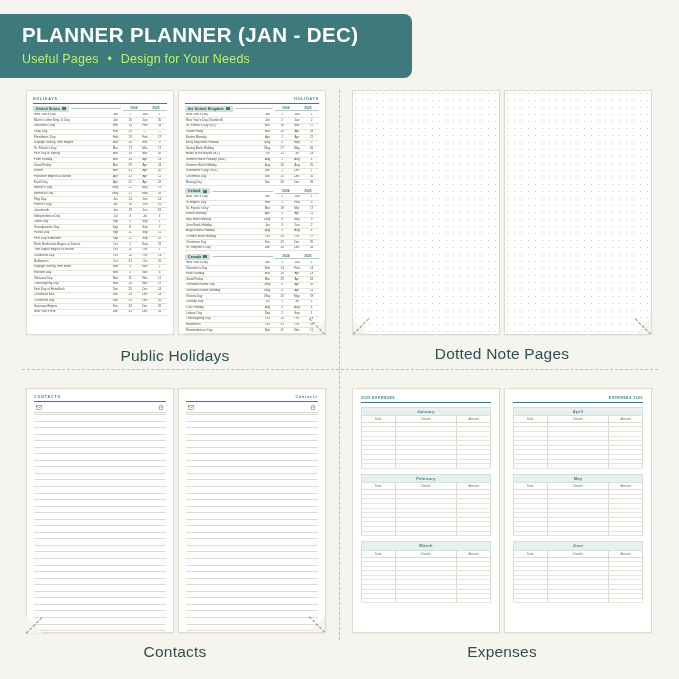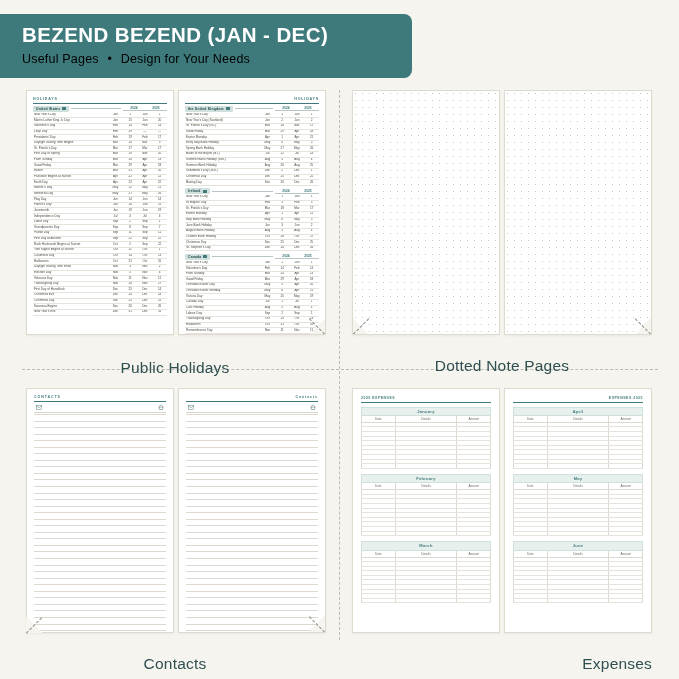--- a/index.html
+++ b/index.html
@@ -28,39 +28,38 @@
     font-size: 20.5px;
     font-weight: bold;
     letter-spacing: 0.4px;
     line-height: 1.15;
     white-space: nowrap;
   }
   .banner-sub {
     margin-top: 5px;
     font-size: 12.5px;
     letter-spacing: 0.2px;
-    color: #000000;
+    color: #bef264;
     white-space: nowrap;
   }
   .banner-sub .dot { margin: 0 5px; }
 
   
   .caption {
     position: absolute;
     font-size: 15.5px;
     color: #2f4f50;
     letter-spacing: 0.2px;
     text-align: center;
     width: 300px;
-    margin-top: 12px;
   }
   .cap-holidays { left: 25px;  top: 347px; }
   .cap-dotted   { left: 352px; top: 345px; }
   .cap-contacts { left: 25px;  top: 643px; }
-  .cap-expenses { left: 352px; top: 643px; text-align: right; }
+  .cap-expenses { left: 352px; top: 643px; }
 
   
   .divider-v {
     position: absolute;
     left: 339px; top: 90px;
     width: 0; height: 550px;
     border-left: 1px dashed #b9bdb4;
   }
   .divider-h {
     position: absolute;
@@ -261,21 +260,21 @@
   }
   table.ex td:last-child { border-right: none; }
   table.ex col.c1 { width: 26%; }
   table.ex col.c2 { width: 48%; }
   table.ex col.c3 { width: 26%; }
 </style>
 </head>
 <body>
 
 <div class="banner">
-  <div class="banner-title">BEZEND BEZEND (JAN - DEC)</div>
+  <div class="banner-title">PLANNER PLANNER (JAN - DEC)</div>
   <div class="banner-sub">
     <span>Useful Pages</span>
     <span class="dot">•</span>
     <span>Design for Your Needs</span>
   </div>
 </div>
 
 <div class="divider-v"></div>
 <div class="divider-h"></div>
 

